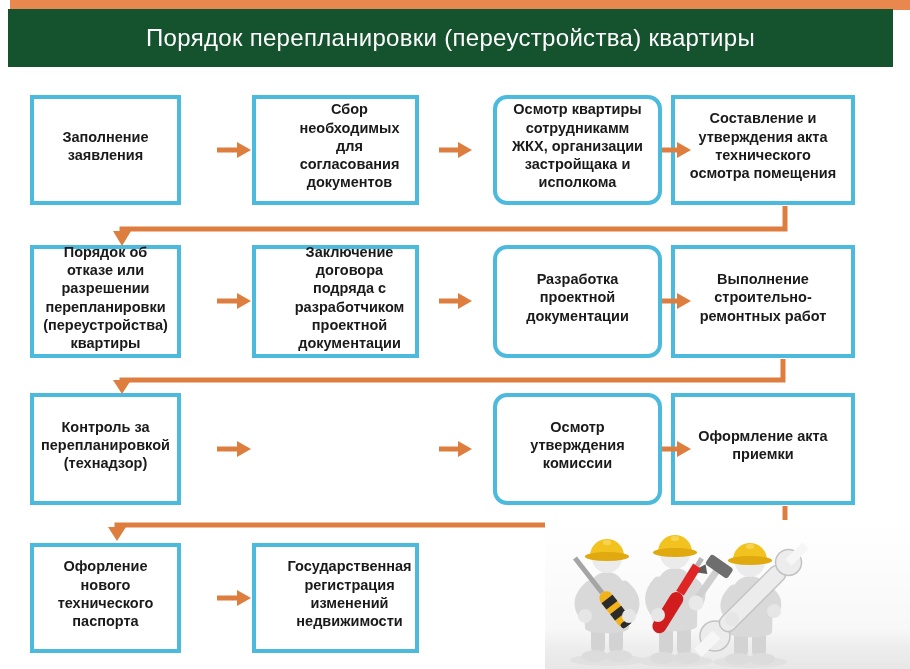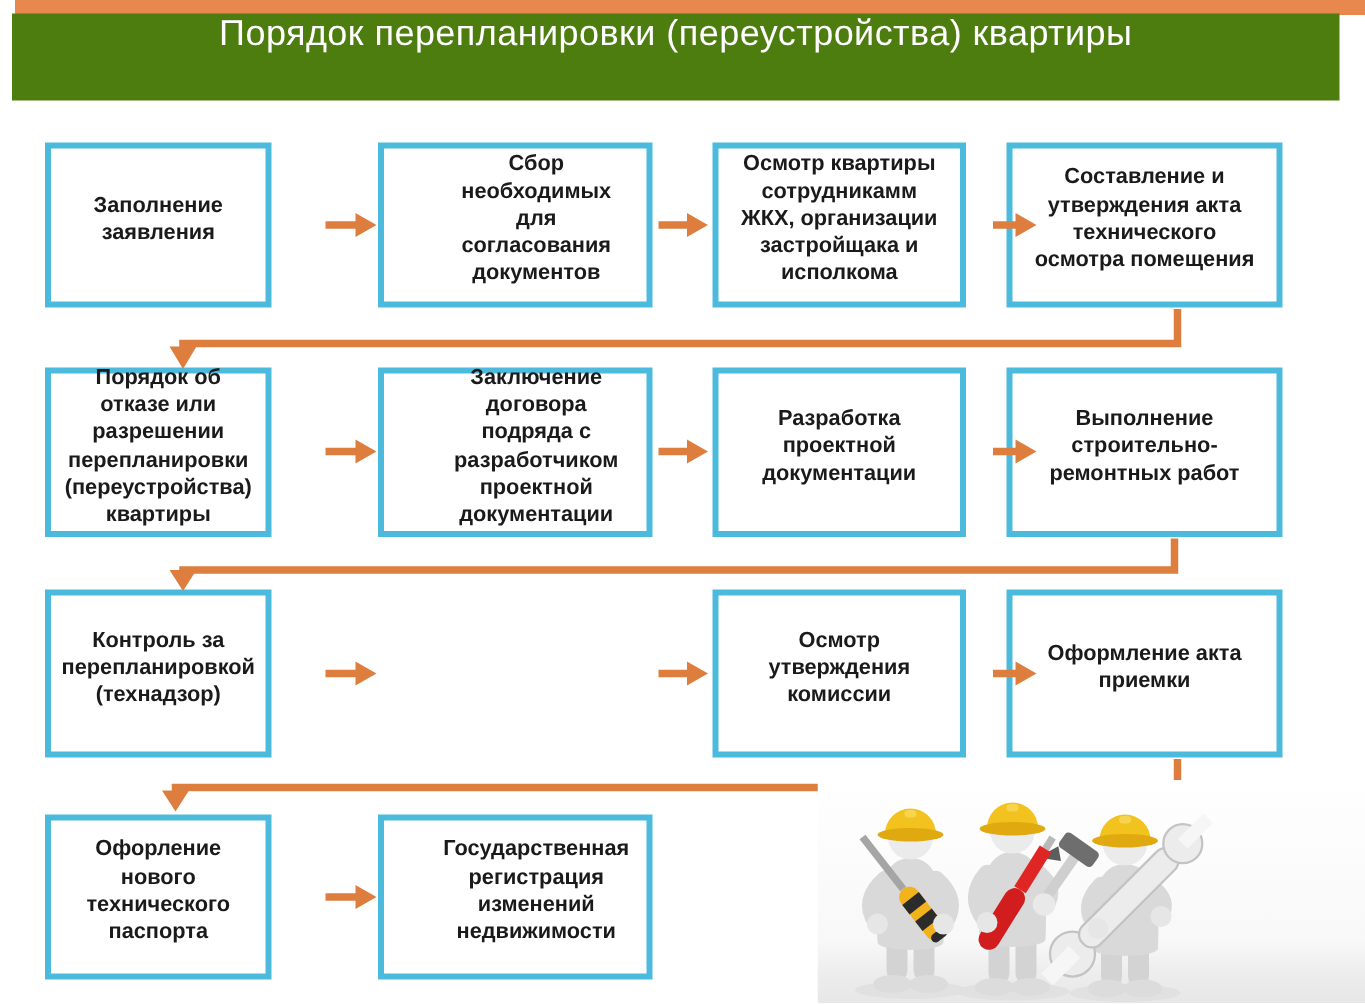--- a/index.html
+++ b/index.html
@@ -6,38 +6,38 @@
   .canvas{
     position:relative;width:910px;height:669px;background:#ffffff;
     font-family:"Liberation Sans",sans-serif;overflow:hidden;
   }
   .header-strip{
     position:absolute;left:10px;top:0;width:900px;height:10px;
     background:#e8874e;
   }
   .header-banner{
     position:absolute;left:8px;top:9px;width:885px;height:58px;
-    background:#4d7c0f;display:flex;align-items:flex-start;justify-content:center;
+    background:#14532d;display:flex;align-items:center;justify-content:center;
   }
   .header-banner .title{
     color:#ffffff;font-size:24px;font-weight:400;letter-spacing:.3px;
     white-space:nowrap;
   }
   .flow-box{
     position:absolute;box-sizing:border-box;
     border:4px solid #4cbadd;background:#ffffff;
     display:flex;align-items:center;justify-content:center;
     text-align:center;padding:4px 9px 12px 9px;
   }
   .flow-box .lbl{
     font-weight:700;color:#1a1a1a;font-size:14.5px;line-height:1.26;
   }
   
-  .c1{left:30px;width:151px;} .c2{left:252px;width:183px;padding-left:37px;}
-  .c3{left:475px;width:169px;} .c4{left:671px;width:184px;}
+  .c1{left:30px;width:151px;} .c2{left:252px;width:167px;padding-left:37px;}
+  .c3{left:493px;width:169px;border-radius:14px;} .c4{left:671px;width:184px;}
   
   .r1{top:95px;height:110px;} .r2{top:245px;height:113px;}
   .r3{top:393px;height:112px;} .r4{top:543px;height:110px;}
   .connectors{
     position:absolute;left:0;top:0;width:910px;height:669px;pointer-events:none;
   }
   .workers{
     position:absolute;left:545px;top:520px;width:365px;height:149px;
   }
 </style>

